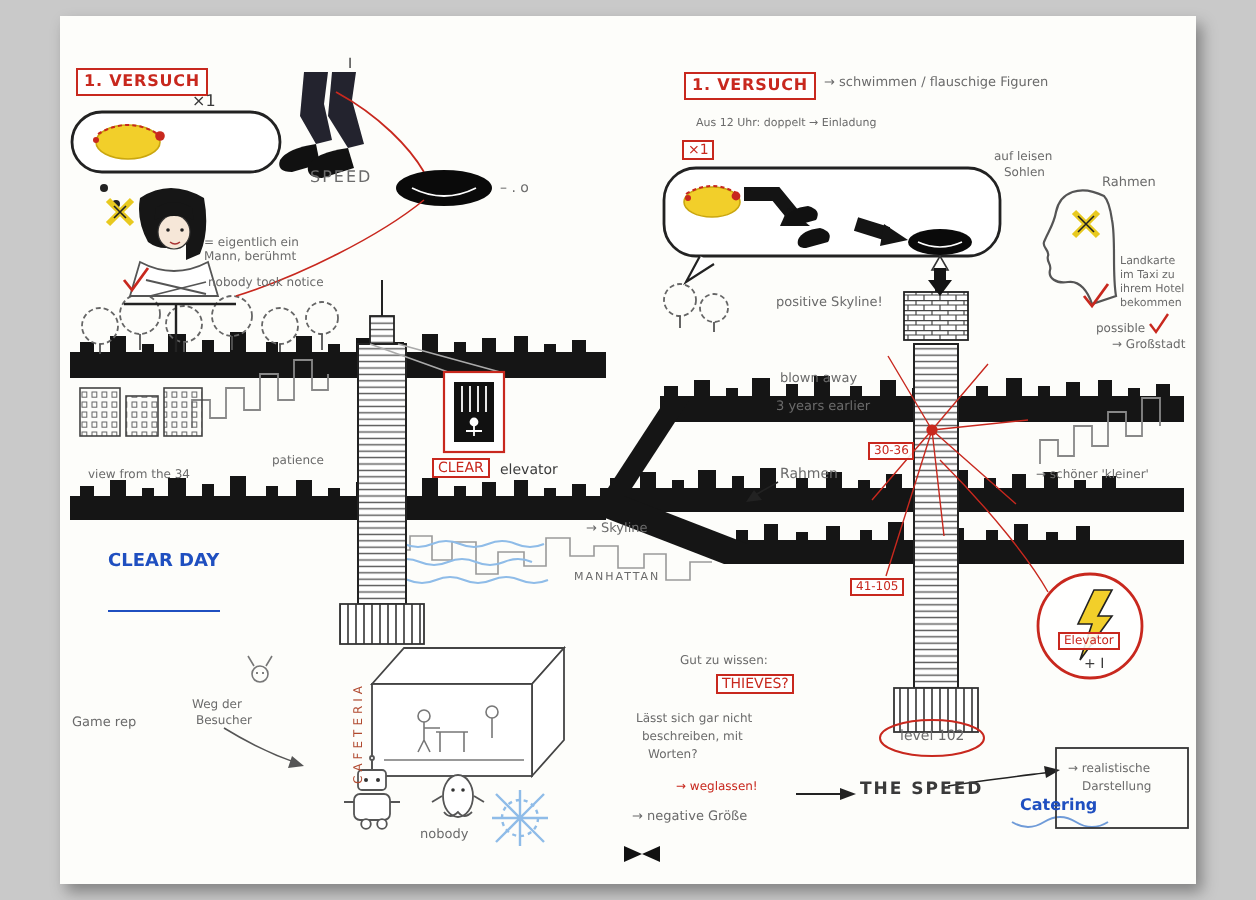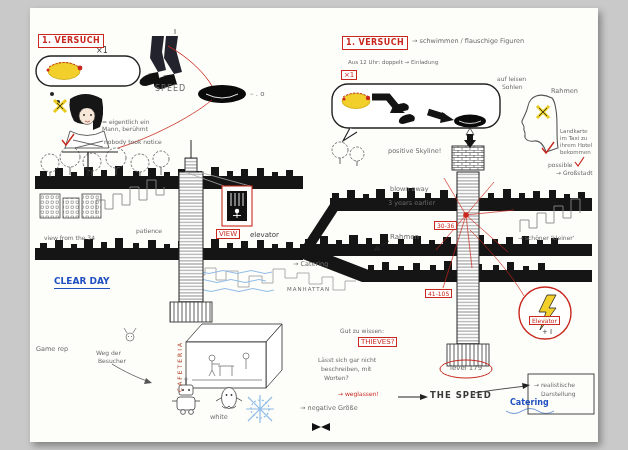--- a/index.html
+++ b/index.html
@@ -11,21 +11,21 @@
   .lbl{position:absolute;z-index:2;color:#3a3a3a;line-height:1.2;white-space:nowrap;}
   .soft{color:#6b6b6b;}
   .red{color:var(--red,#c8281e);}
   .blue{color:var(--blue,#1f4fc0);font-weight:bold;}
   .chip{border:1px solid var(--red,#c8281e);color:var(--red,#c8281e);background:rgba(255,255,255,.88);
         padding:0 2px;font-style:normal;}
   .badge{font-weight:bold;letter-spacing:.4px;padding:1px 3px;}
   .wrap{white-space:normal;}
   .caps{font-style:normal;letter-spacing:1px;}
   .vert{transform:rotate(-90deg);transform-origin:left top;letter-spacing:2px;color:#b0492f;font-style:normal;}
-  .ul{border-bottom:1.5px solid var(--blue,#1f4fc0);padding-bottom:1px;}
+  .ul{border-bottom:1.5px solid var(--blue,#1f4fc0);padding-bottom:18px;}
 </style>
 </head>
 <body>
 
 <div class="stage">
   <div class="paper"></div>
 
   <svg class="art" width="628" height="450" viewBox="0 0 628 450">
     <defs>
       <pattern id="hatch" patternUnits="userSpaceOnUse" width="5" height="3.2">
@@ -263,32 +263,32 @@
   <span class="lbl" style="left:96px;top:46px;font-size:8px;font-style:normal">×1</span>
   <span class="lbl" style="left:174px;top:28px;font-size:7px;font-style:normal">I</span>
   <span class="lbl soft caps" style="left:155px;top:84px;font-size:8px">SPEED</span>
   <span class="lbl soft" style="left:250px;top:90px;font-size:7px">– . o</span>
   <span class="lbl soft wrap" style="left:102px;top:118px;font-size:6px;width:66px">= eigentlich ein Mann, berühmt</span>
   <span class="lbl soft" style="left:104px;top:138px;font-size:6px">nobody took notice</span>
 
   <span class="lbl soft" style="left:44px;top:234px;font-size:6px">view from the 34</span>
   <span class="lbl blue ul" style="left:54px;top:276px;font-size:9px">CLEAR DAY</span>
   <span class="lbl soft" style="left:136px;top:227px;font-size:6px">patience</span>
-  <span class="lbl soft" style="left:36px;top:346px;font-size:6.5px">Game rep</span>
+  <span class="lbl soft" style="left:36px;top:358px;font-size:6.5px">Game rep</span>
   <span class="lbl soft" style="left:96px;top:349px;font-size:6px">Weg der</span>
   <span class="lbl soft" style="left:98px;top:357px;font-size:6px">Besucher</span>
 
-  <span class="lbl chip" style="left:216px;top:229px;font-size:7px">VIEW</span>
+  <span class="lbl chip" style="left:216px;top:229px;font-size:7px">CLEAR</span>
   <span class="lbl" style="left:250px;top:231px;font-size:7px">elevator</span>
-  <span class="lbl soft" style="left:293px;top:261px;font-size:6.5px">→ Catering</span>
+  <span class="lbl soft" style="left:293px;top:261px;font-size:6.5px">→ Skyline</span>
   <span class="lbl soft caps" style="left:287px;top:286px;font-size:5.5px">MANHATTAN</span>
   <span class="lbl soft" style="left:390px;top:233px;font-size:7px">Rahmen</span>
   <span class="lbl vert" style="left:176px;top:392px;font-size:6px">CAFETERIA</span>
-  <span class="lbl soft" style="left:210px;top:414px;font-size:6.5px">white</span>
-  <span class="lbl soft" style="left:300px;top:405px;font-size:6.5px">→ negative Größe</span>
+  <span class="lbl soft" style="left:210px;top:414px;font-size:6.5px">nobody</span>
+  <span class="lbl soft" style="left:316px;top:405px;font-size:6.5px">→ negative Größe</span>
 
   <span class="lbl chip badge" style="left:342px;top:36px;font-size:8px">1. VERSUCH</span>
   <span class="lbl soft" style="left:412px;top:38px;font-size:6.5px">→ schwimmen / flauschige Figuren</span>
   <span class="lbl soft" style="left:348px;top:59px;font-size:5.5px">Aus 12 Uhr: doppelt → Einladung</span>
   <span class="lbl chip" style="left:341px;top:70px;font-size:7px">×1</span>
   <span class="lbl soft" style="left:497px;top:75px;font-size:6px">auf leisen</span>
   <span class="lbl soft" style="left:502px;top:83px;font-size:6px">Sohlen</span>
 
   <span class="lbl soft" style="left:551px;top:88px;font-size:6.5px">Rahmen</span>
   <span class="lbl soft" style="left:560px;top:128px;font-size:5.5px">Landkarte</span>
@@ -298,21 +298,21 @@
   <span class="lbl soft" style="left:548px;top:161px;font-size:6px">possible</span>
   <span class="lbl soft" style="left:388px;top:148px;font-size:6.5px">positive Skyline!</span>
   <span class="lbl soft" style="left:390px;top:186px;font-size:6.5px">blown away</span>
   <span class="lbl soft" style="left:388px;top:200px;font-size:6.5px">3 years earlier</span>
   <span class="lbl soft" style="left:556px;top:169px;font-size:6px">→ Großstadt</span>
   <span class="lbl soft" style="left:518px;top:234px;font-size:6px">→ schöner 'kleiner'</span>
   <span class="lbl chip" style="left:434px;top:221px;font-size:6px">30-36</span>
   <span class="lbl chip" style="left:425px;top:289px;font-size:6px">41-105</span>
   <span class="lbl chip" style="left:529px;top:316px;font-size:6px">Elevator</span>
   <span class="lbl" style="left:542px;top:328px;font-size:7px;font-style:normal">+ I</span>
-  <span class="lbl soft" style="left:450px;top:364px;font-size:7px">level 179</span>
+  <span class="lbl soft" style="left:450px;top:364px;font-size:7px">level 102</span>
   <span class="lbl caps" style="left:430px;top:390px;font-size:8.5px;font-weight:bold">THE SPEED</span>
   <span class="lbl soft" style="left:534px;top:381px;font-size:6px">→ realistische</span>
   <span class="lbl soft" style="left:541px;top:390px;font-size:6px">Darstellung</span>
   <span class="lbl blue" style="left:510px;top:398px;font-size:8px">Catering</span>
 
   <span class="lbl soft" style="left:340px;top:327px;font-size:6px">Gut zu wissen:</span>
   <span class="lbl chip" style="left:358px;top:337px;font-size:7px">THIEVES?</span>
   <span class="lbl soft" style="left:318px;top:356px;font-size:6px">Lässt sich gar nicht</span>
   <span class="lbl soft" style="left:321px;top:365px;font-size:6px">beschreiben, mit</span>
   <span class="lbl soft" style="left:324px;top:374px;font-size:6px">Worten?</span>

